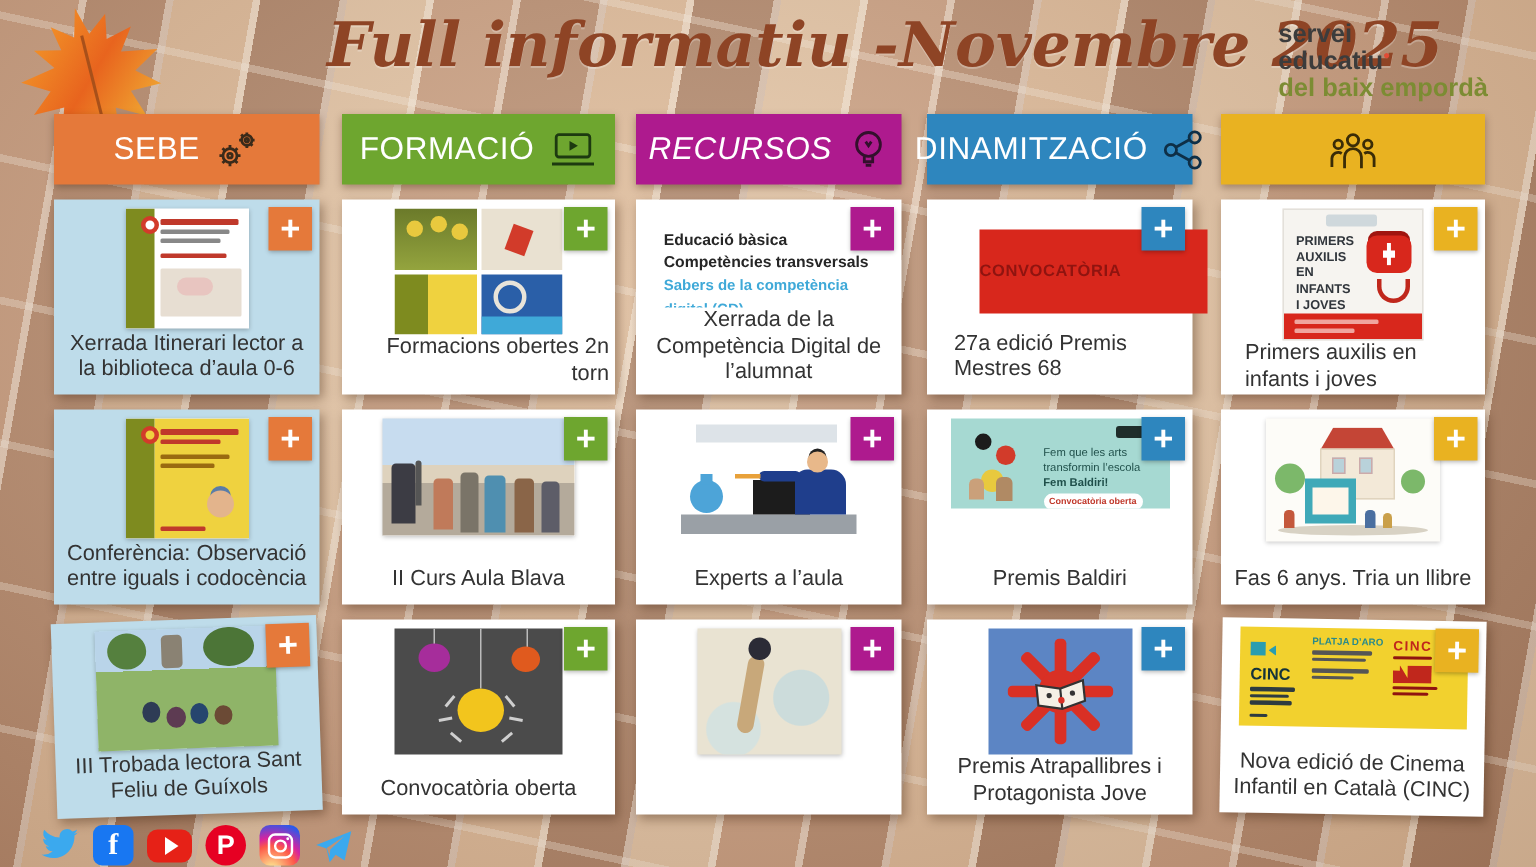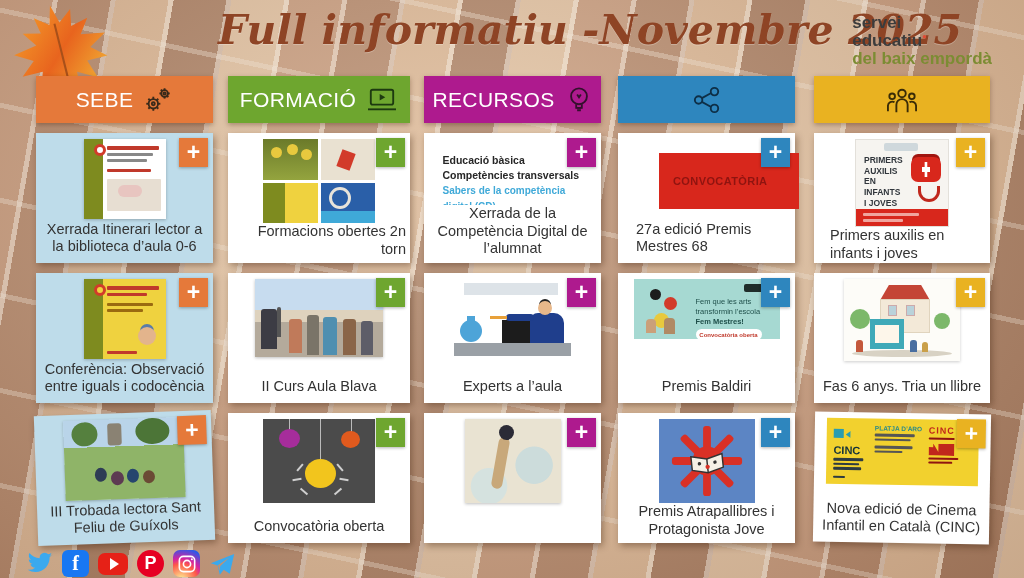--- a/index.html
+++ b/index.html
@@ -24,21 +24,21 @@
   .logo .l1,.logo .l2{ color:#3c3c3c; }
   .logo .dot{ color:#e04b35; }
   .logo .l3{ color:#7c8c33; }
   .leaf{ position:absolute; left:6px; top:2px; }
 
   .colhead{
     position:absolute; top:76px; height:47px; display:flex; align-items:center;
     justify-content:center; gap:10px; color:#fff; font-size:21px; letter-spacing:.4px;
     box-shadow:0 2px 5px rgba(60,30,10,.35);
   }
-  .c0{ background:#e5793a; } .c1{ background:#6ea62f; } .c2{ background:#ae1a8e; }
+  .c0{ background:#e5793a; } .c1{ background:#6ea62f; } .c2{ background:#ae1a8e;font-style:italic; }
   .c3{ background:#2e86be; } .c4{ background:#e9b221; }
   .colhead svg{ flex:0 0 auto; }
 
   .card{
     position:absolute; height:130px; background:#fff;
     box-shadow:2px 3px 7px rgba(60,30,10,.4);
     display:flex; flex-direction:column; align-items:center; padding:6px 4px 7px;
   }
   .card.blue{ background:#bedcea; }
   .plus{
@@ -97,21 +97,21 @@
   .t-expert .flask{ position:absolute; left:10px; bottom:19px; width:22px; height:22px; border-radius:50%; background:#4da4d8; }
   .t-expert .flaskneck{ position:absolute; left:17px; bottom:38px; width:8px; height:7px; background:#4da4d8; }
   .t-map{ width:96px; height:84px;
     background:
       radial-gradient(circle at 72% 55%, #ccdcdb 0 22%, rgba(0,0,0,0) 23%),
       radial-gradient(circle at 25% 80%, #d5e2df 0 18%, rgba(0,0,0,0) 19%),
       #e9e3d2;
     box-shadow:0 1px 3px rgba(0,0,0,.25); }
   .t-map .ball{ position:absolute; left:34px; top:6px; width:15px; height:15px; border-radius:50%; background:#2b2b36; }
   .t-map .arm{ position:absolute; left:30px; top:18px; width:11px; height:52px; border-radius:6px; background:#c8a87a; transform:rotate(10deg); }
-  .t-m68{ width:140px; height:56px; background:#d8271c; display:flex; flex-direction:column; justify-content:center; padding-left:14px; margin-top:14px;margin-left:45px; }
+  .t-m68{ width:152px; height:56px; background:#d8271c; display:flex; flex-direction:column; justify-content:center; margin-top:14px;margin-left:45px; }
   .t-m68 .a{ font-size:11px; font-weight:bold; color:#8f1410; letter-spacing:.4px; }
   .t-m68 .b{ font-size:12.5px; font-weight:bold; color:#fff; letter-spacing:.3px; margin-top:2px; }
   .t-baldiri{ width:146px; height:60px; background:#a6d9d2; }
   .t-baldiri .badge{ position:absolute; right:6px; top:5px; width:30px; height:8px; background:#1f2d2a; border-radius:2px; }
   .t-baldiri .txt{ position:absolute; left:62px; top:18px; font-size:7.5px; line-height:1.3; color:#1f4f4a; }
   .t-baldiri .txt b{ display:block; }
   .t-baldiri .pill{ position:absolute; left:62px; top:50px; width:66px; height:11px; background:#fff; border-radius:6px; font-size:6px; font-weight:bold; color:#c0392b; display:flex; align-items:center; justify-content:center; }
   .t-baldiri .k1{ position:absolute; left:16px; top:10px; width:11px; height:11px; border-radius:50%; background:#1c1c1c; }
   .t-baldiri .k2{ position:absolute; left:30px; top:18px; width:13px; height:13px; border-radius:50%; background:#d23b2a; }
   .t-baldiri .k3{ position:absolute; left:20px; top:34px; width:15px; height:15px; border-radius:50%; background:#e8c93e; }
@@ -233,20 +233,21 @@
       <g stroke="#33102c" stroke-width="2" fill="none">
         <circle cx="15" cy="12" r="8.5"></circle>
         <path d="M12 20.5 v4 h6 v-4"></path>
         <path d="M12.5 24.5 h5 M13 27 h4"></path>
         <path d="M13 10 l2 3 l2-3"></path>
       </g>
     </svg>
   </div>
 
   <div class="colhead c3" style="left:618px; width:177px;">
+    <span>DINAMITZACIÓ</span>
     <svg width="28" height="28" viewBox="0 0 30 30">
       <g stroke="#0e2f47" stroke-width="2" fill="none">
         <circle cx="23" cy="6" r="4"></circle>
           <circle cx="23" cy="24" r="4"></circle>
           <circle cx="6" cy="15" r="4"></circle>
         <line x1="9.5" y1="13" x2="19.5" y2="7.5"></line>
           <line x1="9.5" y1="17" x2="19.5" y2="22.5"></line>
       </g>
     </svg>
   </div>
@@ -409,21 +410,21 @@
     <div class="thumb t-baldiri">
       <div class="badge"></div>
       <div class="k1"></div>
         <div class="k2"></div>
         <div class="k3"></div>
         <div class="k4"></div>
         <div class="k5"></div>
       <div class="txt">
         <span>Fem que les arts</span><br>
         <span>transformin l’escola</span>
-        <b>Fem Mestres!</b>
+        <b>Fem Baldiri!</b>
       </div>
       <div class="pill">Convocatòria oberta</div>
     </div>
     <div class="caption">Premis Baldiri</div>
   </div>
 
   <div class="card" style="left:618px; top:413px; width:177px;">
     <div class="plus p3">+</div>
     <div class="thumb t-atrapa">
       <svg width="78" height="78" viewBox="0 0 80 80">

